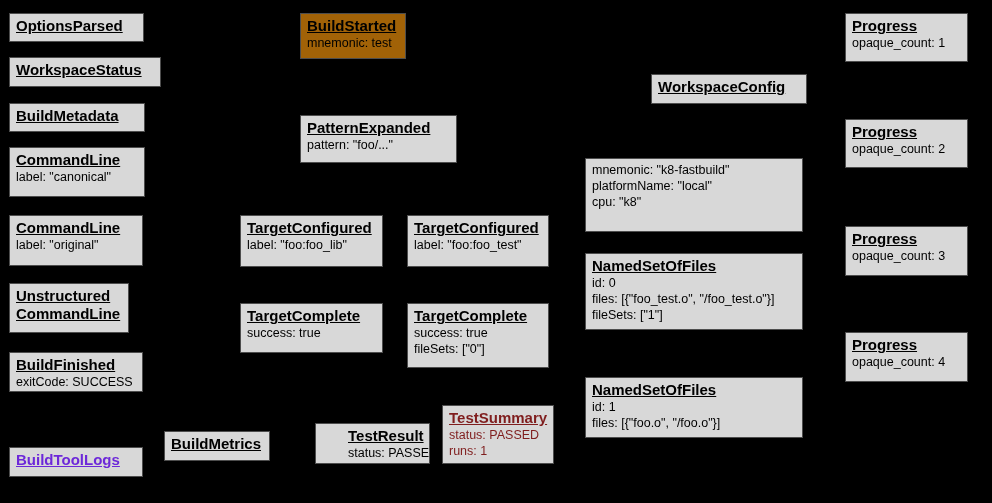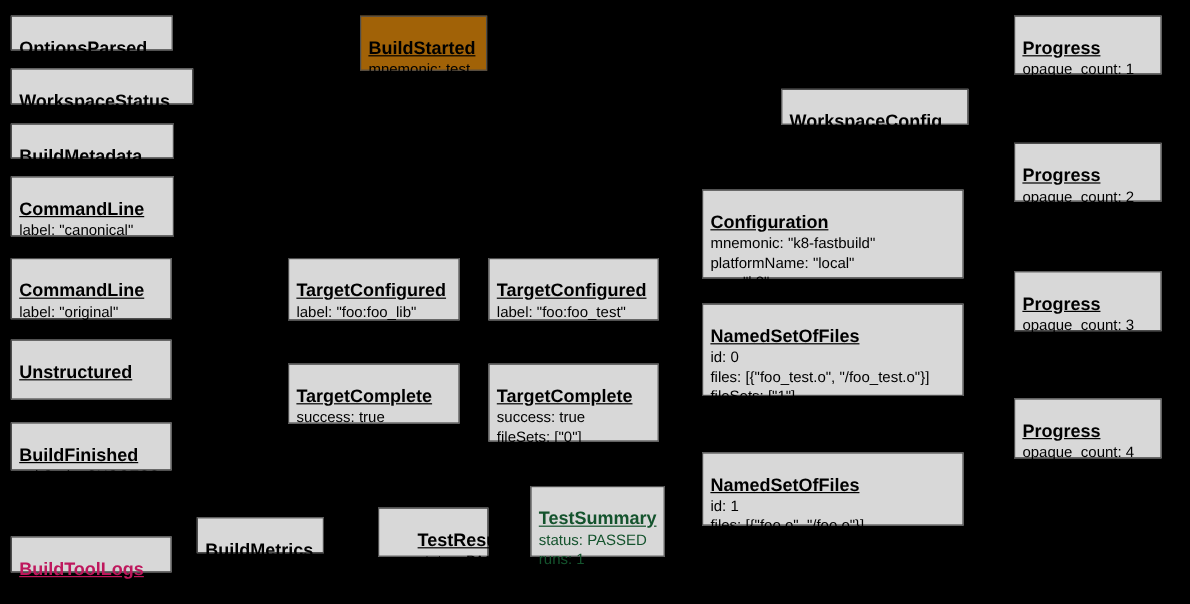--- a/index.html
+++ b/index.html
@@ -22,21 +22,20 @@
     border: 1px solid #4d4d4d;
     padding: 3px 6px 2px 6px;
     color: #000000;
   }
   .node-title {
     font-size: 15px;
     line-height: 18px;
     font-weight: bold;
     text-decoration: underline;
     white-space: nowrap;
-    margin-top: 15px;
   }
   .node-detail {
     font-size: 12.5px;
     line-height: 16px;
     white-space: nowrap;
   }
 </style>
 </head>
 <body>
 
@@ -51,69 +50,72 @@
       <div class="node-title">BuildMetadata</div>
     </div>
     <div class="node" style="left: 9px; top: 147px; width: 136px; height: 50px; background: rgb(216, 216, 216); border-color: rgb(77, 77, 77); color: rgb(0, 0, 0);">
       <div class="node-title">CommandLine</div>
       <div class="node-detail">label: "canonical"</div>
     </div>
     <div class="node" style="left: 9px; top: 215px; width: 134px; height: 51px; background: rgb(216, 216, 216); border-color: rgb(77, 77, 77); color: rgb(0, 0, 0);">
       <div class="node-title">CommandLine</div>
       <div class="node-detail">label: "original"</div>
     </div>
-    <div class="node" style="left: 9px; top: 283px; width: 134px; height: 50px; background: rgb(216, 216, 216); border-color: rgb(77, 77, 77); color: rgb(0, 0, 0);">
+    <div class="node" style="left: 9px; top: 283px; width: 120px; height: 50px; background: rgb(216, 216, 216); border-color: rgb(77, 77, 77); color: rgb(0, 0, 0);">
       <div class="node-title">Unstructured</div>
       <div class="node-title">CommandLine</div>
     </div>
     <div class="node" style="left: 9px; top: 352px; width: 134px; height: 40px; background: rgb(216, 216, 216); border-color: rgb(77, 77, 77); color: rgb(0, 0, 0);">
       <div class="node-title">BuildFinished</div>
       <div class="node-detail">exitCode: SUCCESS</div>
     </div>
-    <div class="node" style="left: 9px; top: 447px; width: 134px; height: 30px; background: rgb(216, 216, 216); border-color: rgb(77, 77, 77); color: #be185d;">
+    <div class="node" style="left: 9px; top: 447px; width: 134px; height: 30px; background: rgb(216, 216, 216); border-color: rgb(77, 77, 77); color: #6d28d9;">
       <div class="node-title">BuildToolLogs</div>
     </div>
     <div class="node" style="left: 164px; top: 431px; width: 106px; height: 30px; background: rgb(216, 216, 216); border-color: rgb(77, 77, 77); color: rgb(0, 0, 0);">
       <div class="node-title">BuildMetrics</div>
     </div>
     <div class="node" style="left: 300px; top: 13px; width: 106px; height: 46px; background: #a16207; border-color: rgb(77, 77, 77); color: rgb(0, 0, 0);">
       <div class="node-title">BuildStarted</div>
       <div class="node-detail">mnemonic: test</div>
+    </div>
+    <div class="node" style="left: 300px; top: 115px; width: 157px; height: 48px; background: rgb(216, 216, 216); border-color: rgb(77, 77, 77); color: rgb(0, 0, 0);">
+      <div class="node-title">PatternExpanded</div>
+      <div class="node-detail">pattern: "foo/..."</div>
     </div>
     <div class="node" style="left: 240px; top: 215px; width: 143px; height: 52px; background: rgb(216, 216, 216); border-color: rgb(77, 77, 77); color: rgb(0, 0, 0);">
       <div class="node-title">TargetConfigured</div>
       <div class="node-detail">label: "foo:foo_lib"</div>
     </div>
     <div class="node" style="left: 407px; top: 215px; width: 142px; height: 52px; background: rgb(216, 216, 216); border-color: rgb(77, 77, 77); color: rgb(0, 0, 0);">
       <div class="node-title">TargetConfigured</div>
       <div class="node-detail">label: "foo:foo_test"</div>
     </div>
     <div class="node" style="left: 240px; top: 303px; width: 143px; height: 50px; background: rgb(216, 216, 216); border-color: rgb(77, 77, 77); color: rgb(0, 0, 0);">
       <div class="node-title">TargetComplete</div>
       <div class="node-detail">success: true</div>
     </div>
     <div class="node" style="left: 407px; top: 303px; width: 142px; height: 65px; background: rgb(216, 216, 216); border-color: rgb(77, 77, 77); color: rgb(0, 0, 0);">
       <div class="node-title">TargetComplete</div>
       <div class="node-detail">success: true</div>
       <div class="node-detail">fileSets: ["0"]</div>
     </div>
-    <div class="node" style="left: 315px; top: 423px; width: 92px; height: 41px; background: rgb(216, 216, 216); border-color: rgb(77, 77, 77); color: rgb(0, 0, 0); padding-left: 32px;">
+    <div class="node" style="left: 315px; top: 423px; width: 115px; height: 41px; background: rgb(216, 216, 216); border-color: rgb(77, 77, 77); color: rgb(0, 0, 0); padding-left: 32px;">
       <div class="node-title">TestResult</div>
       <div class="node-detail">status: PASSED</div>
     </div>
-    <div class="node" style="left: 442px; top: 405px; width: 112px; height: 59px; background: rgb(216, 216, 216); border-color: rgb(77, 77, 77); color: #14532d;">
+    <div class="node" style="left: 442px; top: 405px; width: 112px; height: 59px; background: rgb(216, 216, 216); border-color: rgb(77, 77, 77); color: #7f1d1d;">
       <div class="node-title">TestSummary</div>
       <div class="node-detail">status: PASSED</div>
       <div class="node-detail">runs: 1</div>
     </div>
     <div class="node" style="left: 651px; top: 74px; width: 156px; height: 30px; background: rgb(216, 216, 216); border-color: rgb(77, 77, 77); color: rgb(0, 0, 0);">
       <div class="node-title">WorkspaceConfig</div>
     </div>
     <div class="node" style="left: 585px; top: 158px; width: 218px; height: 74px; background: rgb(216, 216, 216); border-color: rgb(77, 77, 77); color: rgb(0, 0, 0);">
-      <div class="node-title">Configuration</div>
       <div class="node-detail">mnemonic: "k8-fastbuild"</div>
       <div class="node-detail">platformName: "local"</div>
       <div class="node-detail">cpu: "k8"</div>
     </div>
     <div class="node" style="left: 585px; top: 253px; width: 218px; height: 77px; background: rgb(216, 216, 216); border-color: rgb(77, 77, 77); color: rgb(0, 0, 0);">
       <div class="node-title">NamedSetOfFiles</div>
       <div class="node-detail">id: 0</div>
       <div class="node-detail">files: [{"foo_test.o", "/foo_test.o"}]</div>
       <div class="node-detail">fileSets: ["1"]</div>
     </div>

